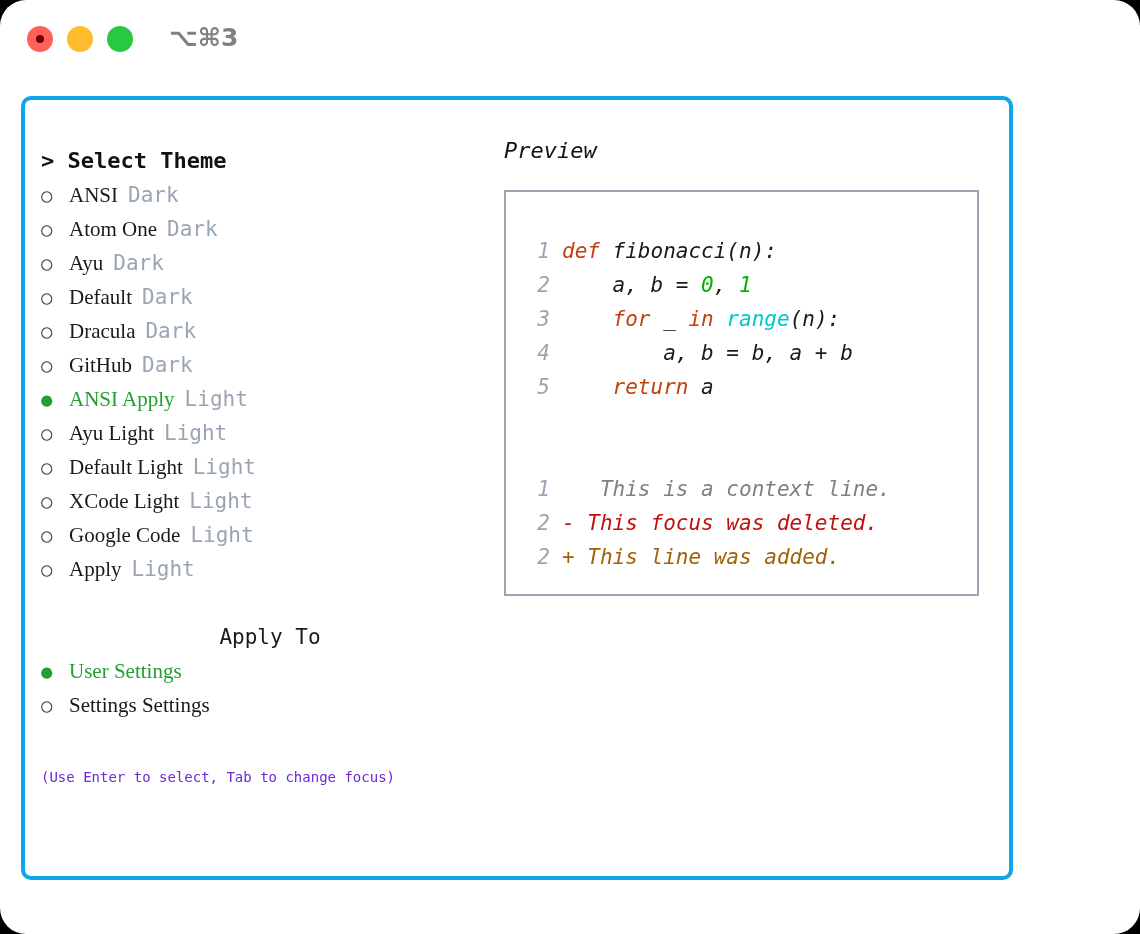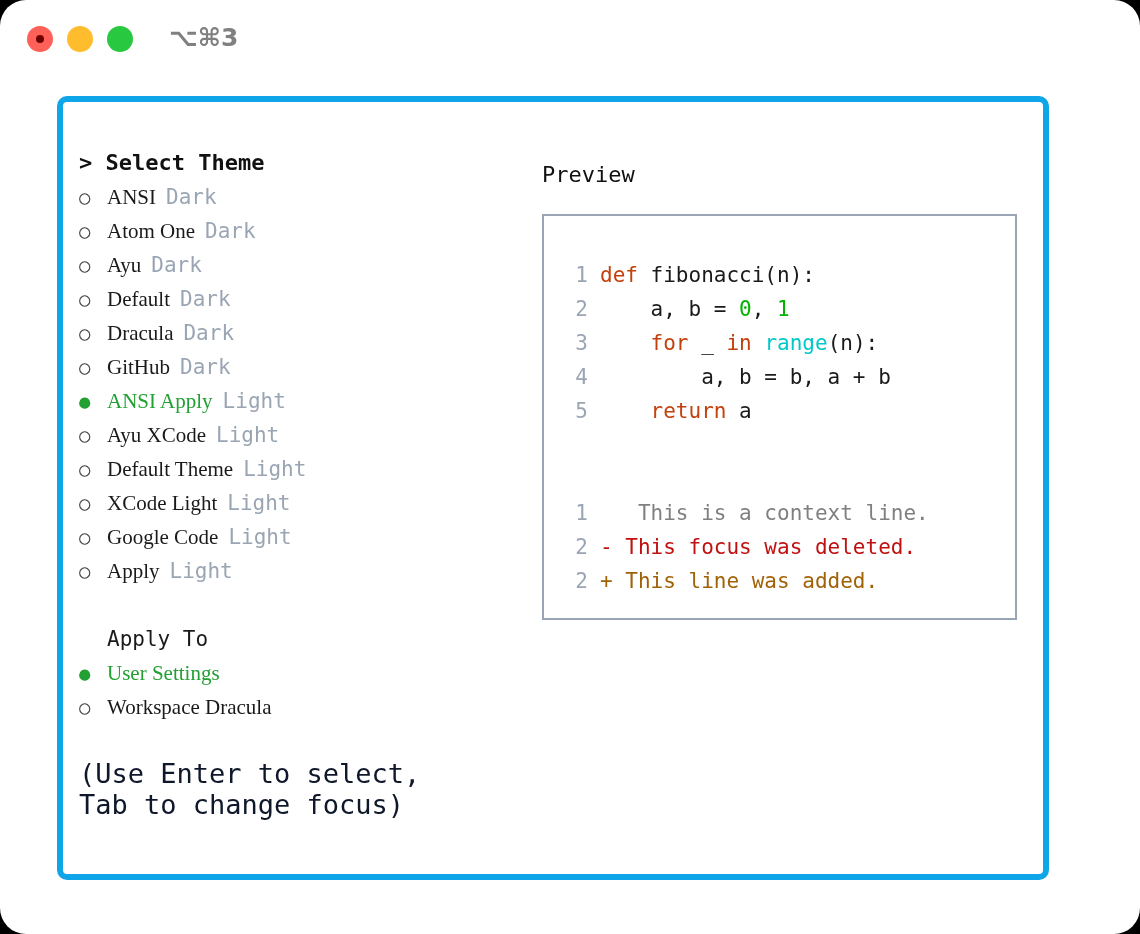--- a/index.html
+++ b/index.html
@@ -61,25 +61,24 @@
     font-family: "DejaVu Sans", "Liberation Sans", sans-serif;
   }
 
   
   .card {
     position: absolute;
     left: 21px;
     top: 96px;
     width: 992px;
     height: 784px;
-    border: 6px solid #0ea5e9;
+    border: 4px solid #0ea5e9;
     border-radius: 10px;
     box-sizing: border-box;
     background: #ffffff;
-    margin-left: 36px;
   }
 
   
   .left-pane {
     position: absolute;
     left: 16px;
     top: 44px;
     width: 430px;
   }
   .pane-title {
@@ -114,37 +113,39 @@
   }
   .opt-row.selected .opt-kind { color: #9aa5b4; }
 
   .section-spacer { height: 34px; }
   .section-head {
     font-size: 21px;
     color: #1a1a1a;
     line-height: 34px;
     padding-left: 28px;
     white-space: pre;
+    text-align: center;
   }
 
   .hint {
     margin-top: 34px;
-    font-size: 27px;
-    color: #0f172a;
-    line-height: 31px;
+    font-size: 14px;
+    color: #6d28d9;
+    line-height: 42px;
     width: 400px;
     white-space: normal;
   }
 
   
   .right-pane {
     position: absolute;
     left: 479px;
-    top: 56px;
+    top: 34px;
     width: 480px;
+    font-style: italic;
   }
   .preview-title {
     font-size: 22px;
     color: #111111;
     line-height: 34px;
     white-space: pre;
   }
   .preview-box {
     margin-top: 22px;
     width: 475px;
@@ -207,32 +208,32 @@
       <div class="pane-title">&gt; Select Theme</div>
 
       <div class="opt-list" id="theme-list">
           <div class="opt-row"><span class="marker">○</span><span class="opt-label">ANSI</span><span class="opt-kind">Dark</span></div>
           <div class="opt-row"><span class="marker">○</span><span class="opt-label">Atom One</span><span class="opt-kind">Dark</span></div>
           <div class="opt-row"><span class="marker">○</span><span class="opt-label">Ayu</span><span class="opt-kind">Dark</span></div>
           <div class="opt-row"><span class="marker">○</span><span class="opt-label">Default</span><span class="opt-kind">Dark</span></div>
           <div class="opt-row"><span class="marker">○</span><span class="opt-label">Dracula</span><span class="opt-kind">Dark</span></div>
           <div class="opt-row"><span class="marker">○</span><span class="opt-label">GitHub</span><span class="opt-kind">Dark</span></div>
           <div class="opt-row selected"><span class="marker sel">●</span><span class="opt-label">ANSI Apply</span><span class="opt-kind">Light</span></div>
-          <div class="opt-row"><span class="marker">○</span><span class="opt-label">Ayu XCode</span><span class="opt-kind">Light</span></div>
-          <div class="opt-row"><span class="marker">○</span><span class="opt-label">Default Theme</span><span class="opt-kind">Light</span></div>
+          <div class="opt-row"><span class="marker">○</span><span class="opt-label">Ayu Light</span><span class="opt-kind">Light</span></div>
+          <div class="opt-row"><span class="marker">○</span><span class="opt-label">Default Light</span><span class="opt-kind">Light</span></div>
           <div class="opt-row"><span class="marker">○</span><span class="opt-label">XCode Light</span><span class="opt-kind">Light</span></div>
           <div class="opt-row"><span class="marker">○</span><span class="opt-label">Google Code</span><span class="opt-kind">Light</span></div>
           <div class="opt-row"><span class="marker">○</span><span class="opt-label">Apply</span><span class="opt-kind">Light</span></div>
         </div>
 
       <div class="section-spacer"></div>
       <div class="section-head">Apply To</div>
       <div class="opt-list" id="apply-list">
           <div class="opt-row selected"><span class="marker sel">●</span><span class="opt-label">User Settings</span></div>
-          <div class="opt-row"><span class="marker">○</span><span class="opt-label">Workspace Dracula</span></div>
+          <div class="opt-row"><span class="marker">○</span><span class="opt-label">Settings Settings</span></div>
         </div>
 
       <div class="hint">(Use Enter to select, Tab to change focus)</div>
     </div>
 
     <div class="right-pane">
       <div class="preview-title">Preview</div>
 
       <div class="preview-box">
         <div class="code-area" id="code-area">

